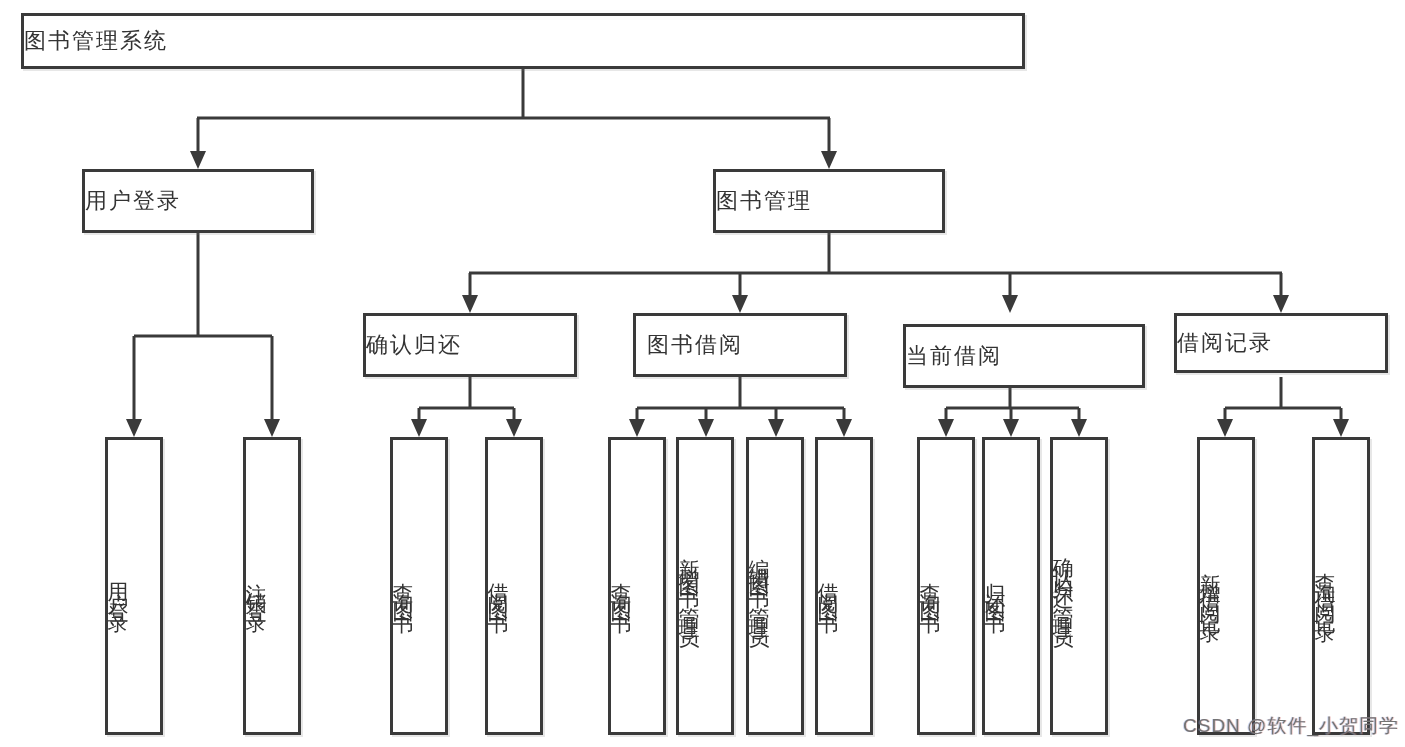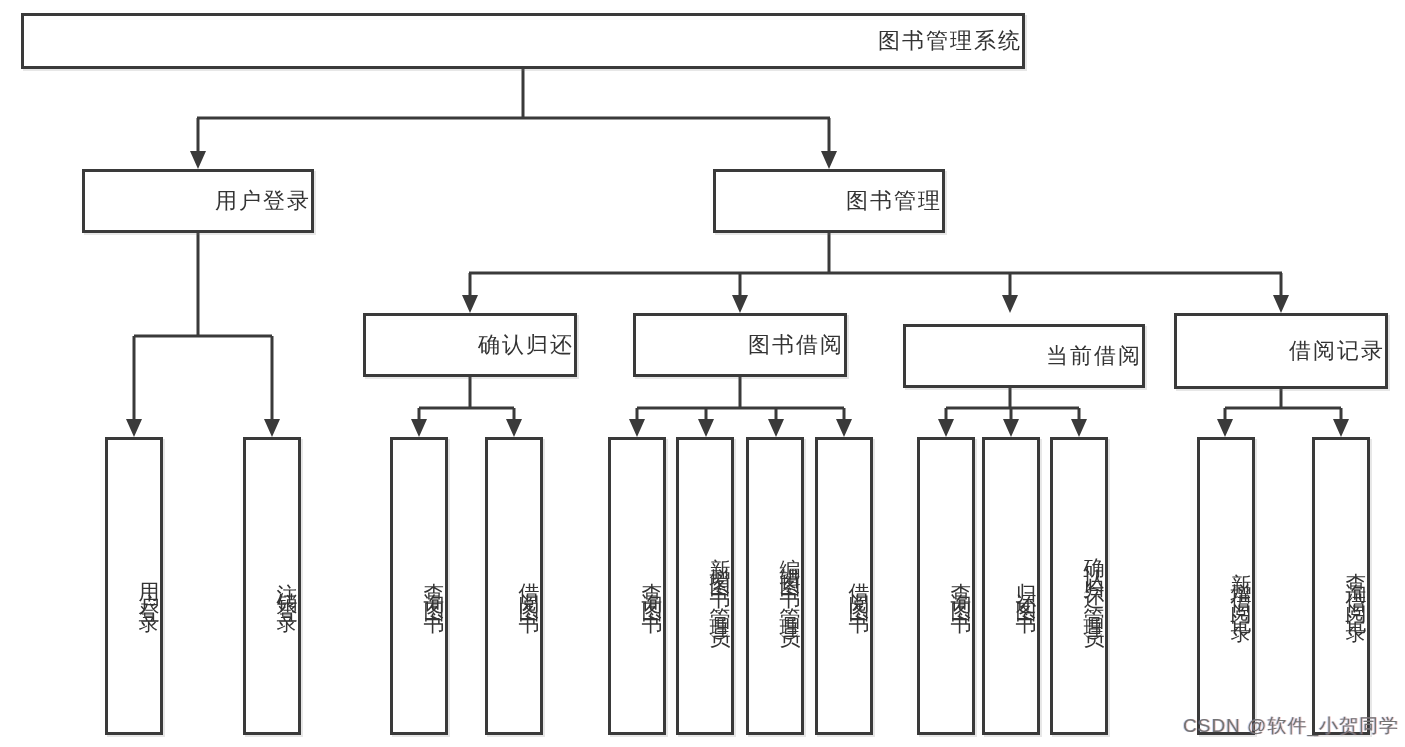--- a/index.html
+++ b/index.html
@@ -11,21 +11,21 @@
   }
   #connectors {
     position: absolute; left: 0; top: 0; z-index: 0;
   }
   .node {
     position: absolute;
     background: #ffffff;
     border: 3px solid #3a3a3a;
     display: flex;
     align-items: center;
-    justify-content: flex-end;
+    justify-content: flex-start;
     z-index: 1;
     box-shadow: 2px 2px 0 rgba(120,120,120,0.18);
   }
   .hnode { font-size: 22px; letter-spacing: 2px; }
   .leaf {
     width: 58px; height: 298px; top: 437px;
   }
   .leaf .vtext {
     writing-mode: vertical-rl;
     text-orientation: mixed;
@@ -85,27 +85,27 @@
 <div class="node hnode" style="left:82px; top:169px; width:232px; height:64px;">
   <span>用户登录</span>
 </div>
 <div class="node hnode" style="left:713px; top:169px; width:232px; height:64px;">
   <span>图书管理</span>
 </div>
 
 <div class="node hnode" style="left:363px; top:313px; width:214px; height:64px;">
   <span>确认归还</span>
 </div>
-<div class="node hnode" style="left:633px; top:313px; width:214px; height:64px;">
+<div class="node hnode" style="left:633px; top:313px; width:214px; height:64px;padding-left:11px;">
   <span>图书借阅</span>
 </div>
 <div class="node hnode" style="left:903px; top:324px; width:242px; height:64px;">
   <span>当前借阅</span>
 </div>
-<div class="node hnode" style="left:1174px; top:313px; width:214px; height:76px;">
+<div class="node hnode" style="left:1174px; top:313px; width:214px; height:60px;">
   <span>借阅记录</span>
 </div>
 
 <div class="node leaf" style="left:105px;">
   <span class="vtext">用户登录</span>
 </div>
 <div class="node leaf" style="left:243px;">
   <span class="vtext">注销登录</span>
 </div>
 <div class="node leaf" style="left:390px;">

